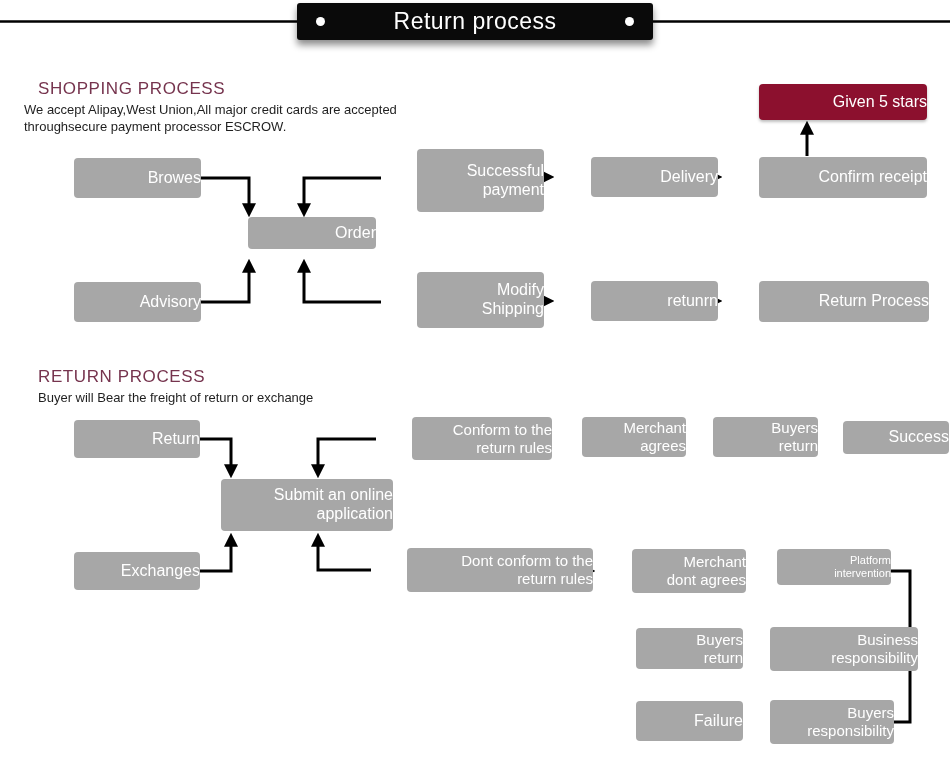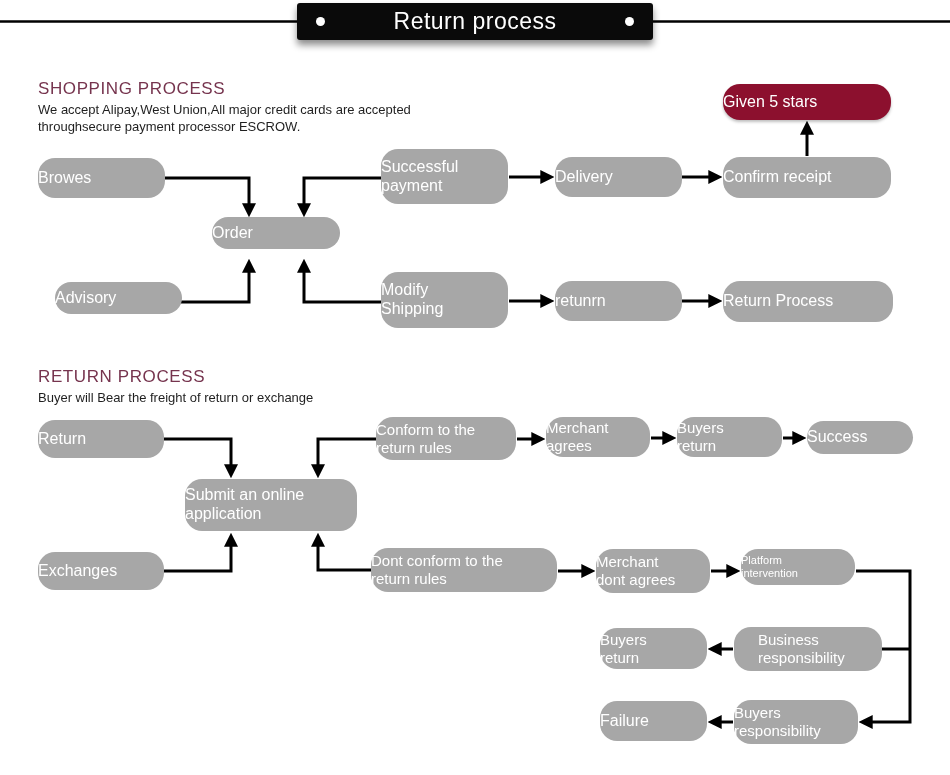--- a/index.html
+++ b/index.html
@@ -22,23 +22,23 @@
   .banner-dot.left{left:19px;} .banner-dot.right{right:19px;}
   .section-heading{
     position:absolute;color:var(--heading,#76344e);font-size:17px;
     letter-spacing:.6px;z-index:2;
   }
   .section-desc{
     position:absolute;color:var(--bodytext,#1f1f1f);font-size:13px;
     line-height:17px;z-index:2;
   }
   .node{
-    position:absolute;z-index:2;border-radius:17px;
-    display:flex;flex-direction:column;align-items:flex-start;justify-content:center;
-    color:#fff;text-align:center;line-height:1.18;
+    position:absolute;z-index:2;border-radius:4px;
+    display:flex;flex-direction:column;align-items:flex-end;justify-content:center;
+    color:#fff;text-align:center;line-height:1.18;margin-left:36px;
   }
   .node.gray{background:var(--boxgray,#a7a7a7);}
   .node.maroon{background:var(--boxmaroon,#8c102e);box-shadow:0 2px 3px rgba(0,0,0,.25);}
 </style>
 </head>
 <body>
 
 <div class="stage" style="--boxgray: #a7a7a7; --boxmaroon: #8c102e; --heading: #76344e; --banner: #0a0a0a; --bodytext: #1f1f1f;">
 
   <svg class="arrow-layer" width="950" height="775">
@@ -74,51 +74,51 @@
       </g>
   </svg>
 
   <div class="banner">
     <span class="banner-dot left"></span>
     <span class="banner-title">Return process</span>
     <span class="banner-dot right"></span>
   </div>
 
   <div class="section-heading" style="left:38px;top:79px;">SHOPPING PROCESS</div>
-  <div class="section-desc" style="left:38px;top:101px;">
+  <div class="section-desc" style="left:24px;top:101px;">
       <div>We accept Alipay,West Union,All major credit cards are accepted</div>
       <div>throughsecure payment processor ESCROW.</div>
     </div>
 
   <div class="section-heading" style="left:38px;top:367px;">RETURN PROCESS</div>
   <div class="section-desc" style="left:38px;top:389px;">
       <div>Buyer will Bear the freight of return or exchange</div>
     </div>
 
   <div id="nodes">
       <div class="node gray" style="left: 38px; top: 158px; width: 127px; height: 40px; font-size: 16px;">
         <span>Browes</span>
       </div>
-      <div class="node gray" style="left: 381px; top: 149px; width: 127px; height: 55px; font-size: 16px;">
+      <div class="node gray" style="left: 381px; top: 149px; width: 127px; height: 63px; font-size: 16px;">
         <span>Successful</span>
         <span>payment</span>
       </div>
       <div class="node gray" style="left: 555px; top: 157px; width: 127px; height: 40px; font-size: 16px;">
         <span>Delivery</span>
       </div>
       <div class="node gray" style="left: 723px; top: 157px; width: 168px; height: 41px; font-size: 16px;">
         <span>Confirm receipt</span>
       </div>
       <div class="node maroon" style="left: 723px; top: 84px; width: 168px; height: 36px; font-size: 16px;">
         <span>Given 5 stars</span>
       </div>
       <div class="node gray" style="left: 212px; top: 217px; width: 128px; height: 32px; font-size: 16px;">
         <span>Order</span>
       </div>
-      <div class="node gray" style="left: 55px; top: 282px; width: 127px; height: 32px; font-size: 16px;">
+      <div class="node gray" style="left: 38px; top: 282px; width: 127px; height: 40px; font-size: 16px;">
         <span>Advisory</span>
       </div>
       <div class="node gray" style="left: 381px; top: 272px; width: 127px; height: 56px; font-size: 16px;">
         <span>Modify</span>
         <span>Shipping</span>
       </div>
       <div class="node gray" style="left: 555px; top: 281px; width: 127px; height: 40px; font-size: 16px;">
         <span>retunrn</span>
       </div>
       <div class="node gray" style="left: 723px; top: 281px; width: 170px; height: 41px; font-size: 16px;">

